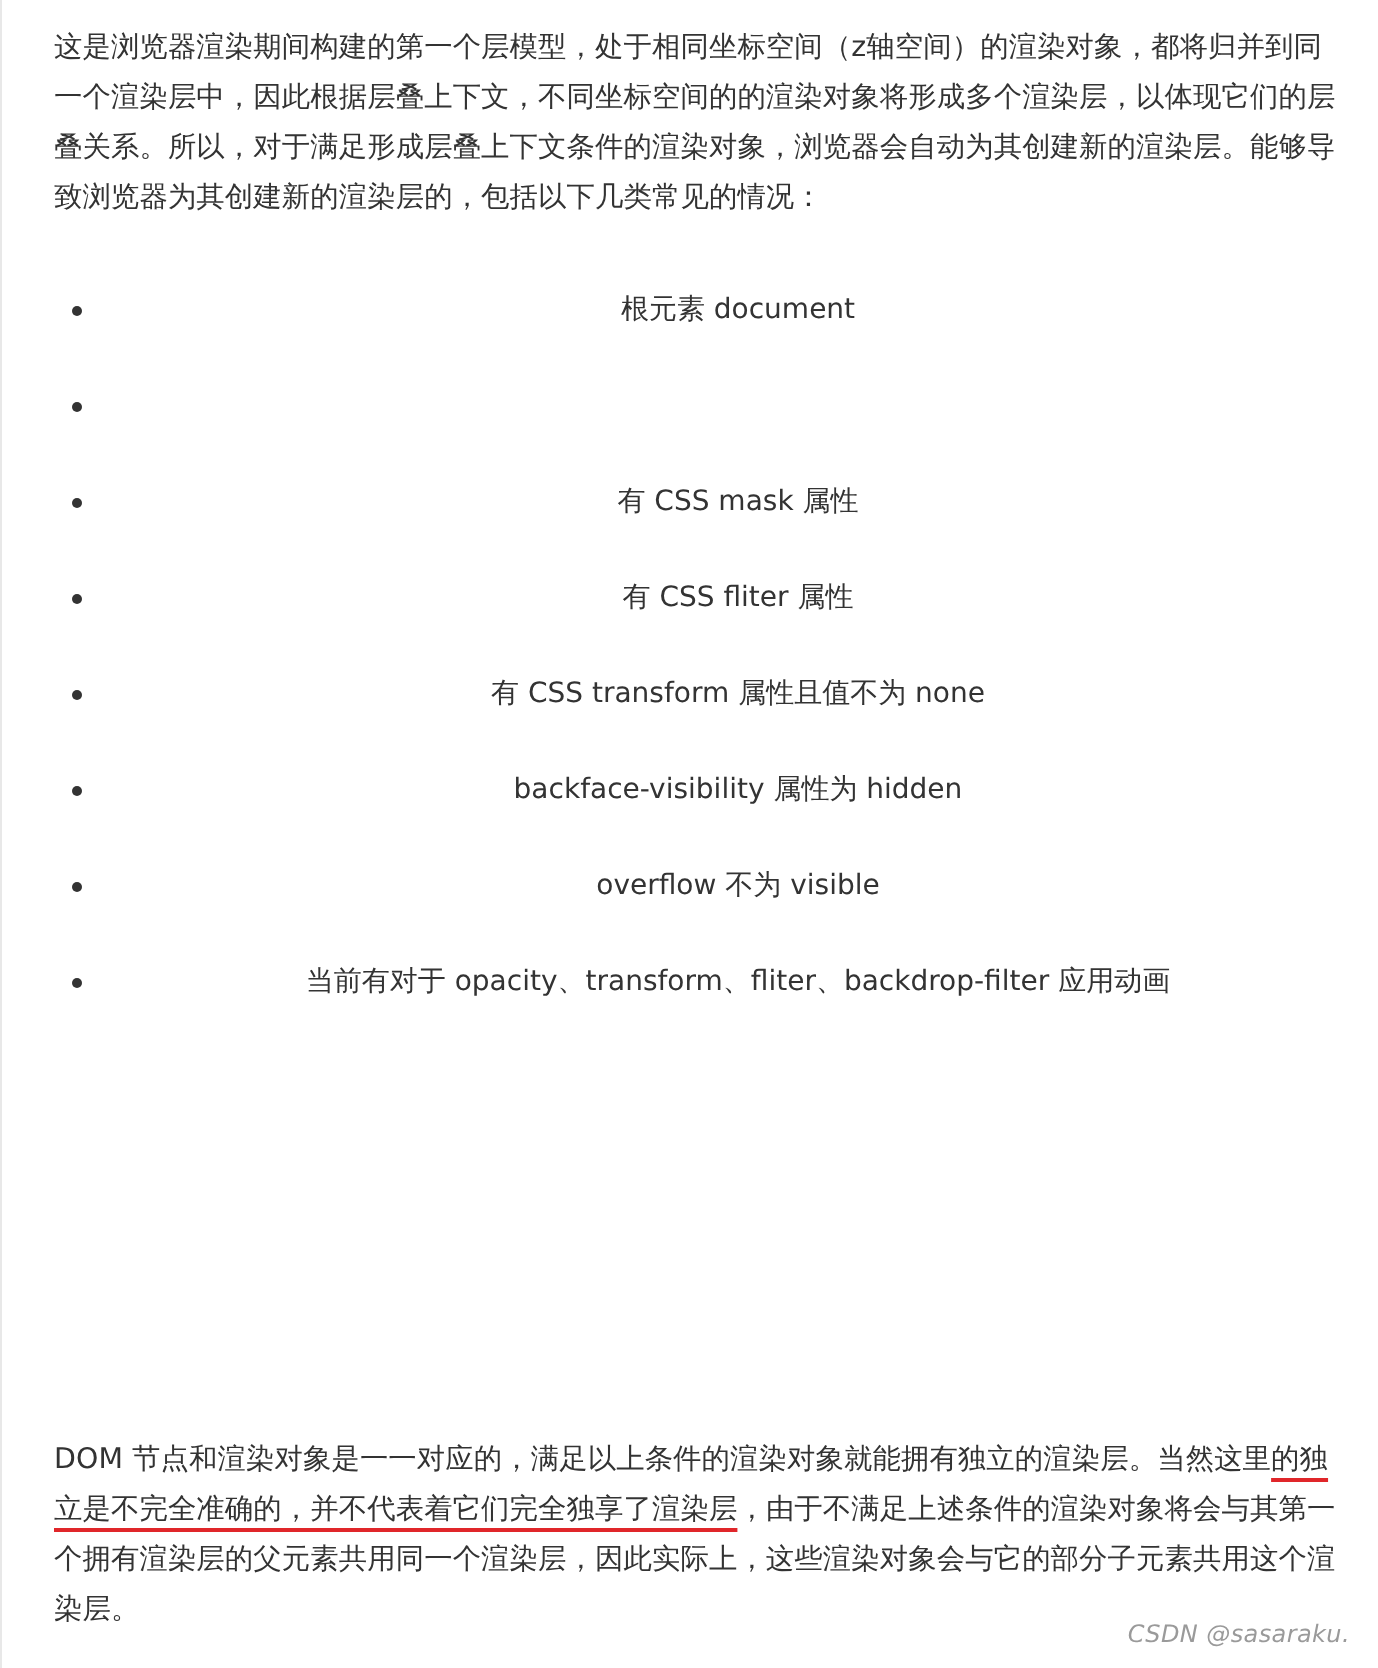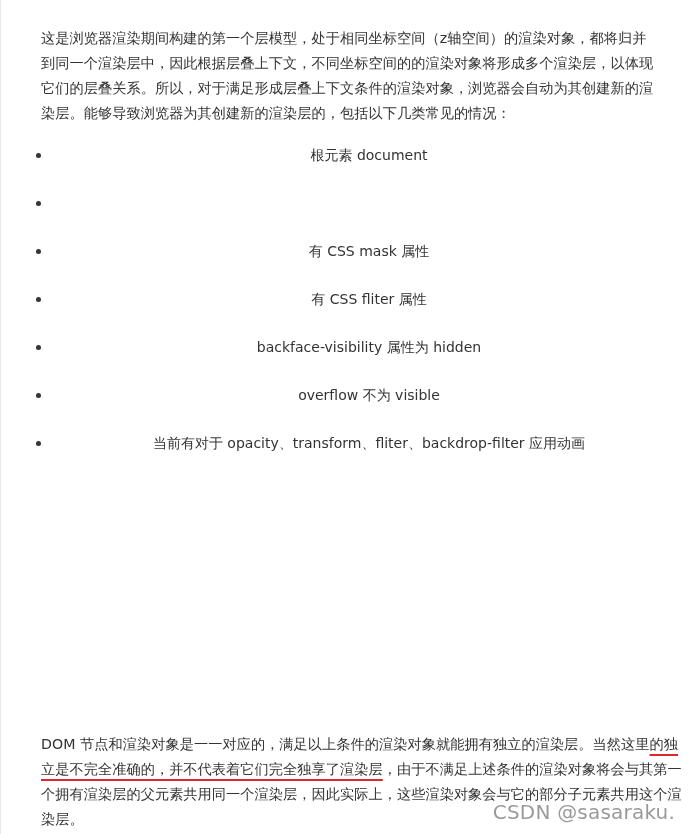--- a/index.html
+++ b/index.html
@@ -11,21 +11,21 @@
       position: relative;
     }
     .left-border {
       position: absolute; left: 0; top: 0; bottom: 0; width: 1px;
       background: #e8e8e8;
     }
     .content {
       position: absolute; left: 25px; top: 10px; width: 648px;
     }
     p.para {
-      margin: 16px;
+      margin: 2px;
       font-size: 14.2px;
       line-height: 25px;
       letter-spacing: 0.05px;
     }
     ul.items {
       list-style: none; margin: 0; padding: 0;
       position: absolute; left: 0; top: 134px; width: 660px; text-align: center;
     }
     ul.items li {
       position: relative;
@@ -43,37 +43,39 @@
     .para2 { position: absolute; left: 0; top: 706px; width: 648px; }
     .ul-red {
       text-decoration: underline;
       text-decoration-color: #e0262a;
       text-decoration-thickness: 2px;
       text-underline-offset: 5px;
     }
     .watermark {
       position: absolute; right: 14px; bottom: 10px;
       font-family: "DejaVu Sans", sans-serif;
-      font-size: 20px; color: #9a9a9a;
+      font-size: 12px; color: #9a9a9a;
       letter-spacing: 0.2px;
+      font-style: italic;
     }
   </style>
 </head>
 <body>
 
 <div class="left-border"></div>
 
 <div class="content">
   <p class="para">这是浏览器渲染期间构建的第一个层模型，处于相同坐标空间（z轴空间）的渲染对象，都将归并到同一个渲染层中，因此根据层叠上下文，不同坐标空间的的渲染对象将形成多个渲染层，以体现它们的层叠关系。所以，对于满足形成层叠上下文条件的渲染对象，浏览器会自动为其创建新的渲染层。能够导致浏览器为其创建新的渲染层的，包括以下几类常见的情况：</p>
 
   <ul class="items">
     <li><span class="dot"></span><span>根元素 document</span></li>
     <li><span class="dot"></span></li>
     <li><span class="dot"></span><span>有 CSS mask 属性</span></li>
     <li><span class="dot"></span><span>有 CSS fliter 属性</span></li>
+    <li><span class="dot"></span><span>有 CSS transform 属性且值不为 none</span></li>
     <li><span class="dot"></span><span>backface-visibility 属性为 hidden</span></li>
     <li><span class="dot"></span><span>overflow 不为 visible</span></li>
     <li><span class="dot"></span><span>当前有对于 opacity、transform、fliter、backdrop-filter 应用动画</span></li>
   </ul>
 
   <p class="para para2"><span>DOM 节点和渲染对象是一一对应的，满足以上条件的渲染对象就能拥有独立的渲染层。当然这里</span><span class="ul-red">的独立是不完全准确的，并不代表着它们完全独享了渲染层</span><span>，由于不满足上述条件的渲染对象将会与其第一个拥有渲染层的父元素共用同一个渲染层，因此实际上，这些渲染对象会与它的部分子元素共用这个渲染层。</span></p>
 </div>
 
 <div class="watermark">CSDN @sasaraku.</div>
 

